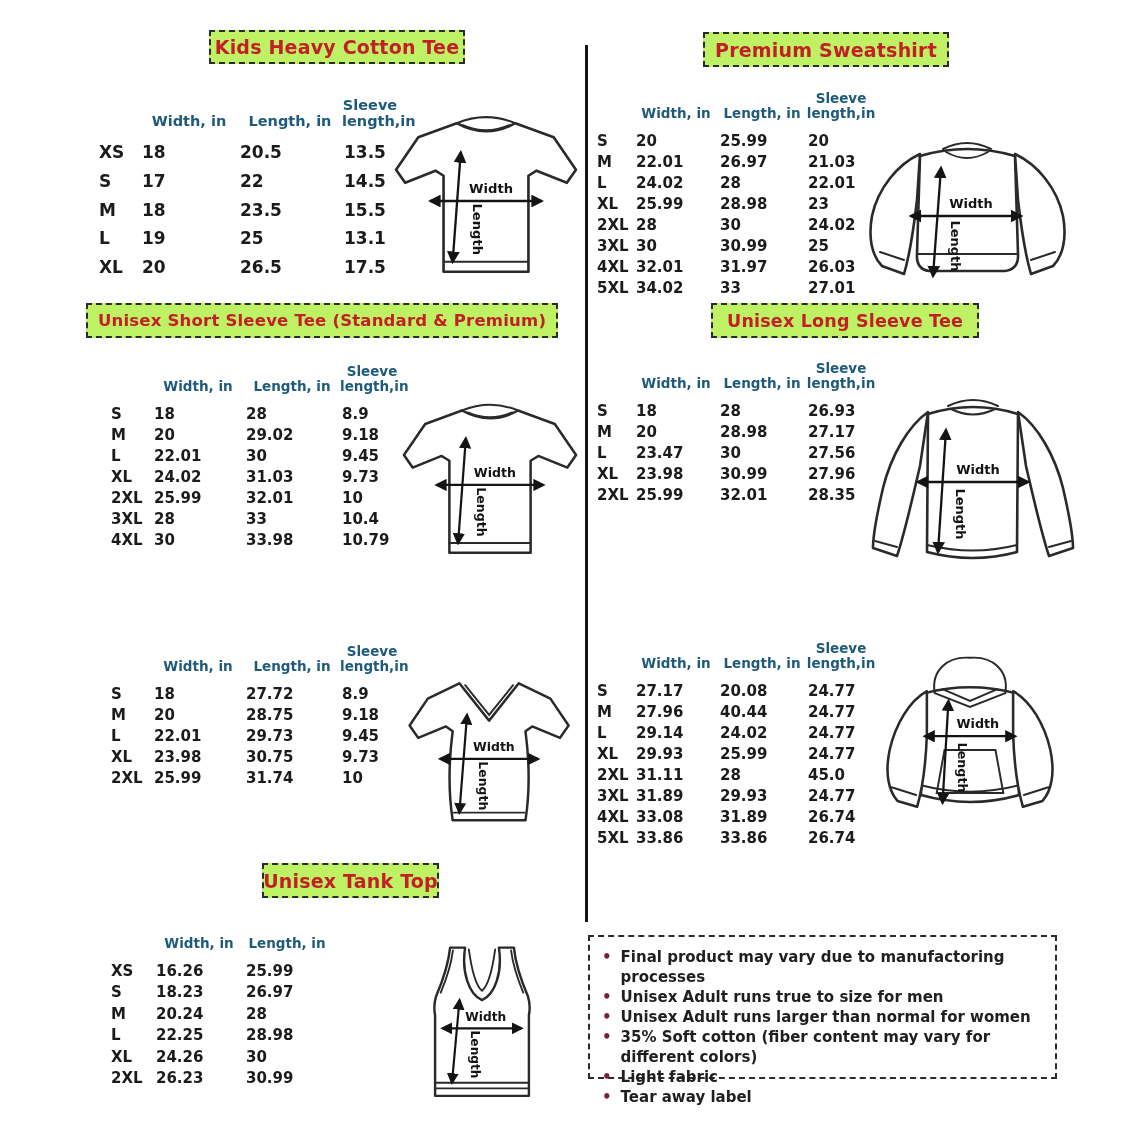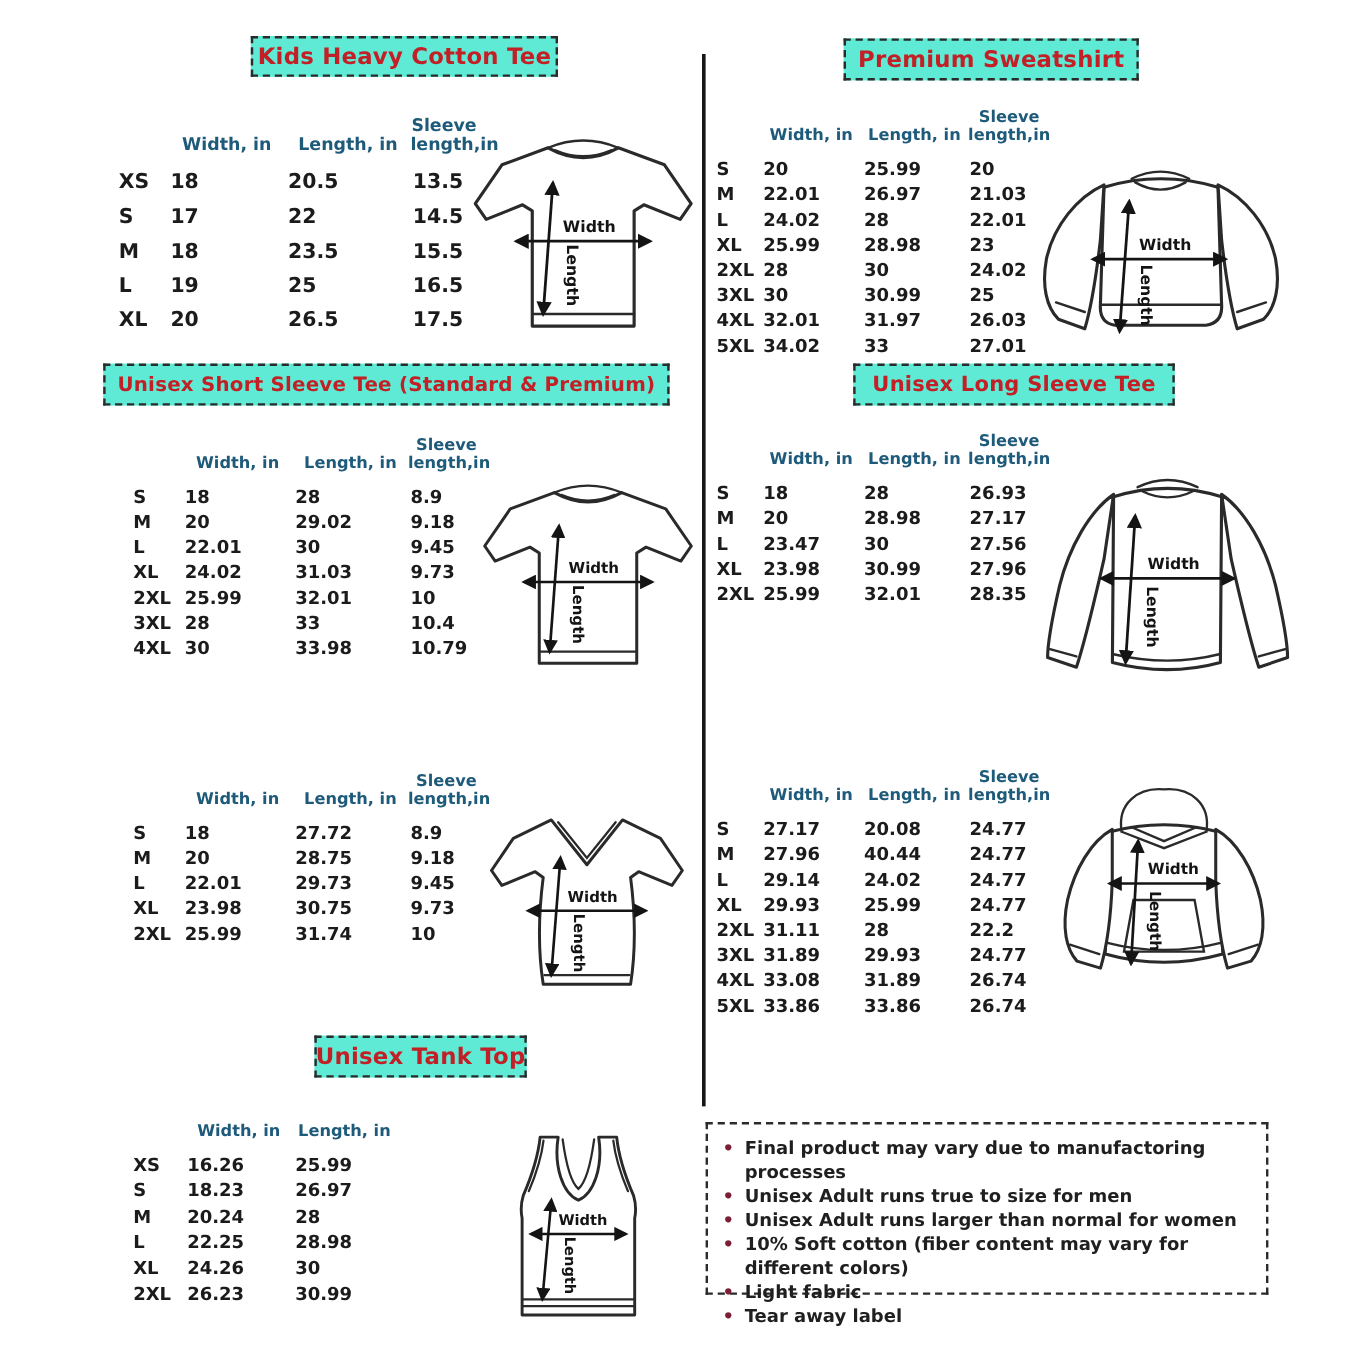--- a/index.html
+++ b/index.html
@@ -1,19 +1,19 @@
 <!DOCTYPE html>
 <html><head>
 <meta charset="utf-8">
 <style>
   *{margin:0;padding:0;box-sizing:border-box}
   html,body{background:#ffffff;font-family:"DejaVu Sans",sans-serif;}
   .canvas{position:relative;width:1140px;height:1140px;background:#fff;overflow:hidden}
   .divider{position:absolute;left:585px;top:45px;width:3px;height:877px;background:#161616}
-  .title-box{position:absolute;border:2px dashed #2b2b2b;background:#5eead4;display:flex;align-items:center;justify-content:center;color:#c22026;font-weight:700;font-size:19px;white-space:nowrap;letter-spacing:.2px}
+  .title-box{position:absolute;border:2px dashed #2b2b2b;background:#bef264;display:flex;align-items:center;justify-content:center;color:#c22026;font-weight:700;font-size:19px;white-space:nowrap;letter-spacing:.2px}
   .title-box.long{font-size:16.5px}
   .title-box.mid{font-size:17.5px}
   .size-table{position:absolute}
   .trow{display:grid;align-items:center}
   .thead{align-items:end}
   .cell{font-weight:700;color:#1b1b1b}
   .chead{color:#1e5a7a;text-align:center;font-size:13.5px;line-height:1.15;padding-bottom:8px}
   .size{padding-left:3px;font-size:15px}
   .val{padding-left:2px;font-size:15px}
   .t-kids .trow{grid-template-columns:44px 98px 104px 56px;height:28.7px}
@@ -157,21 +157,21 @@
       <div class="trow">
         <div class="cell size">M</div>
         <div class="cell val">18</div>
         <div class="cell val">23.5</div>
         <div class="cell val">15.5</div>
       </div>
       <div class="trow">
         <div class="cell size">L</div>
         <div class="cell val">19</div>
         <div class="cell val">25</div>
-        <div class="cell val">16.5</div>
+        <div class="cell val">13.1</div>
       </div>
       <div class="trow">
         <div class="cell size">XL</div>
         <div class="cell val">20</div>
         <div class="cell val">26.5</div>
         <div class="cell val">17.5</div>
       </div>
     </div>
   <svg class="illu" style="left:390px;top:108px" width="192" height="184" viewBox="0 0 190 182">
       <use href="#sym-tee"></use>
@@ -456,21 +456,21 @@
       <div class="trow">
         <div class="cell size">XL</div>
         <div class="cell val">29.93</div>
         <div class="cell val">25.99</div>
         <div class="cell val">24.77</div>
       </div>
       <div class="trow">
         <div class="cell size">2XL</div>
         <div class="cell val">31.11</div>
         <div class="cell val">28</div>
-        <div class="cell val">22.2</div>
+        <div class="cell val">45.0</div>
       </div>
       <div class="trow">
         <div class="cell size">3XL</div>
         <div class="cell val">31.89</div>
         <div class="cell val">29.93</div>
         <div class="cell val">24.77</div>
       </div>
       <div class="trow">
         <div class="cell size">4XL</div>
         <div class="cell val">33.08</div>
@@ -496,21 +496,21 @@
     <div class="note-line">
         <span class="bullet">•</span>
         <span>Unisex Adult runs true to size for men</span>
       </div>
     <div class="note-line">
         <span class="bullet">•</span>
         <span>Unisex Adult runs larger than normal for women</span>
       </div>
     <div class="note-line">
         <span class="bullet">•</span>
-        <span>10% Soft cotton (fiber content may vary for different colors)</span>
+        <span>35% Soft cotton (fiber content may vary for different colors)</span>
       </div>
     <div class="note-line">
         <span class="bullet">•</span>
         <span>Light fabric</span>
       </div>
     <div class="note-line">
         <span class="bullet">•</span>
         <span>Tear away label</span>
       </div>
   </div>

